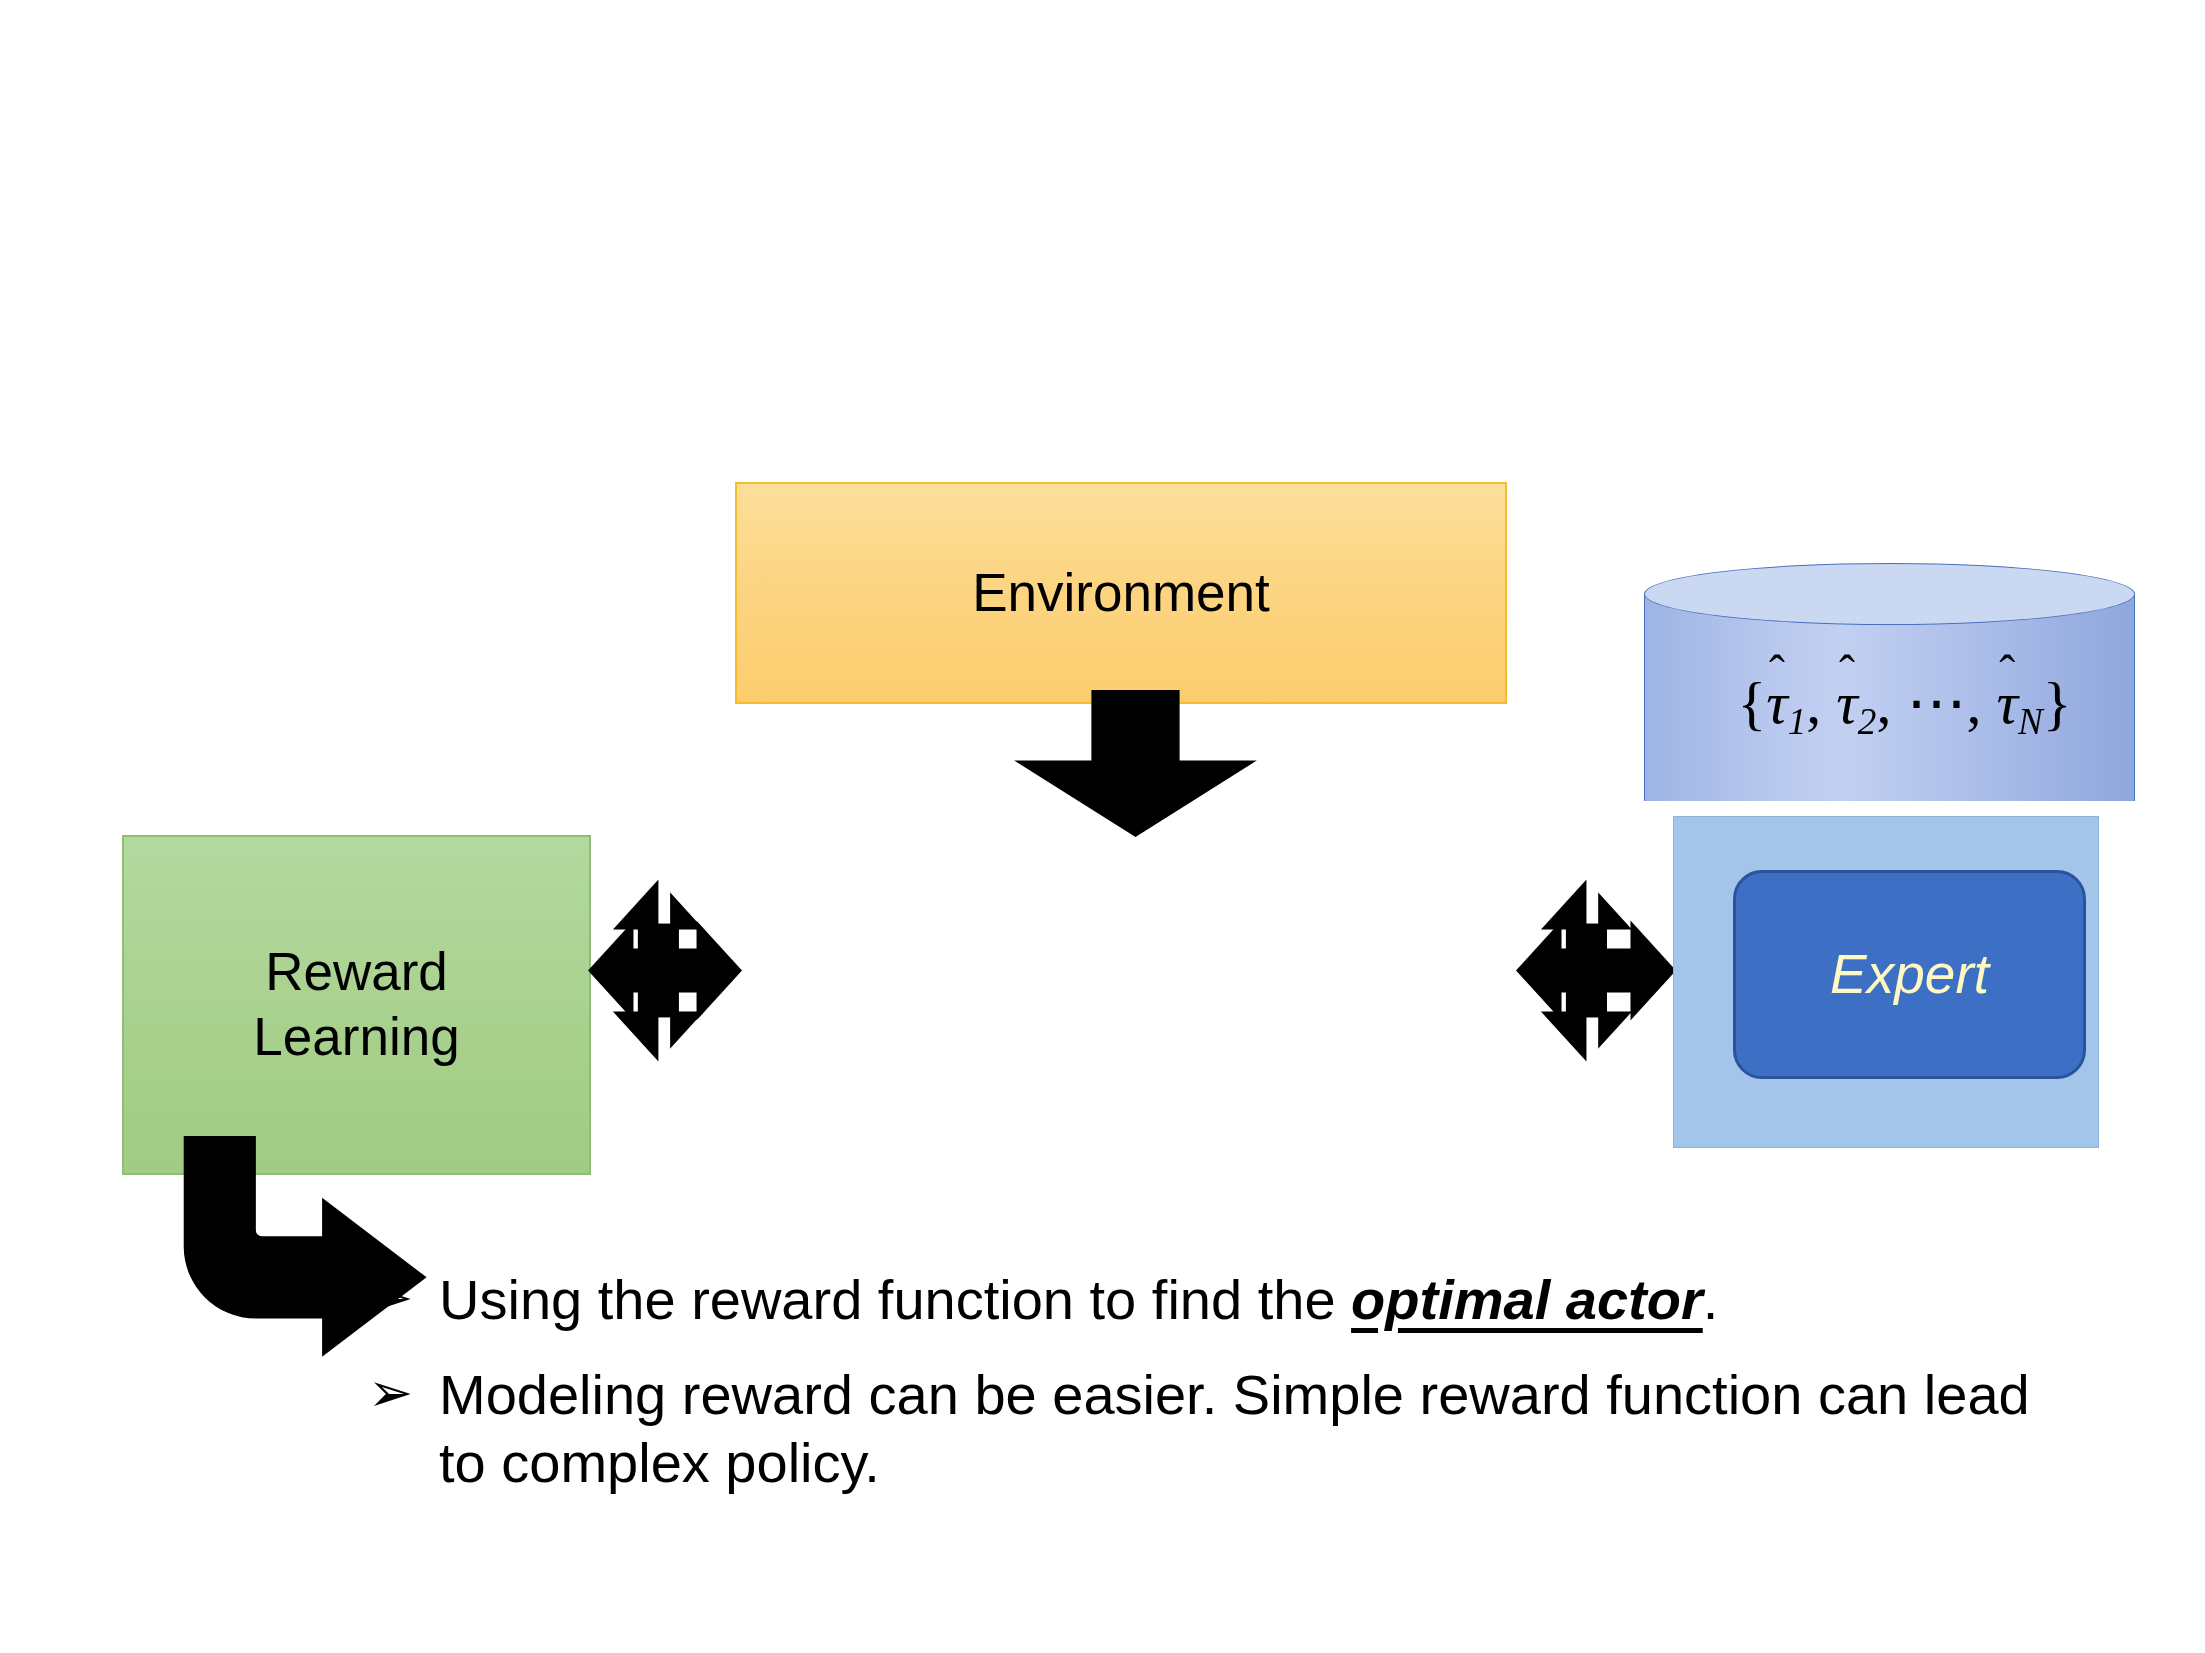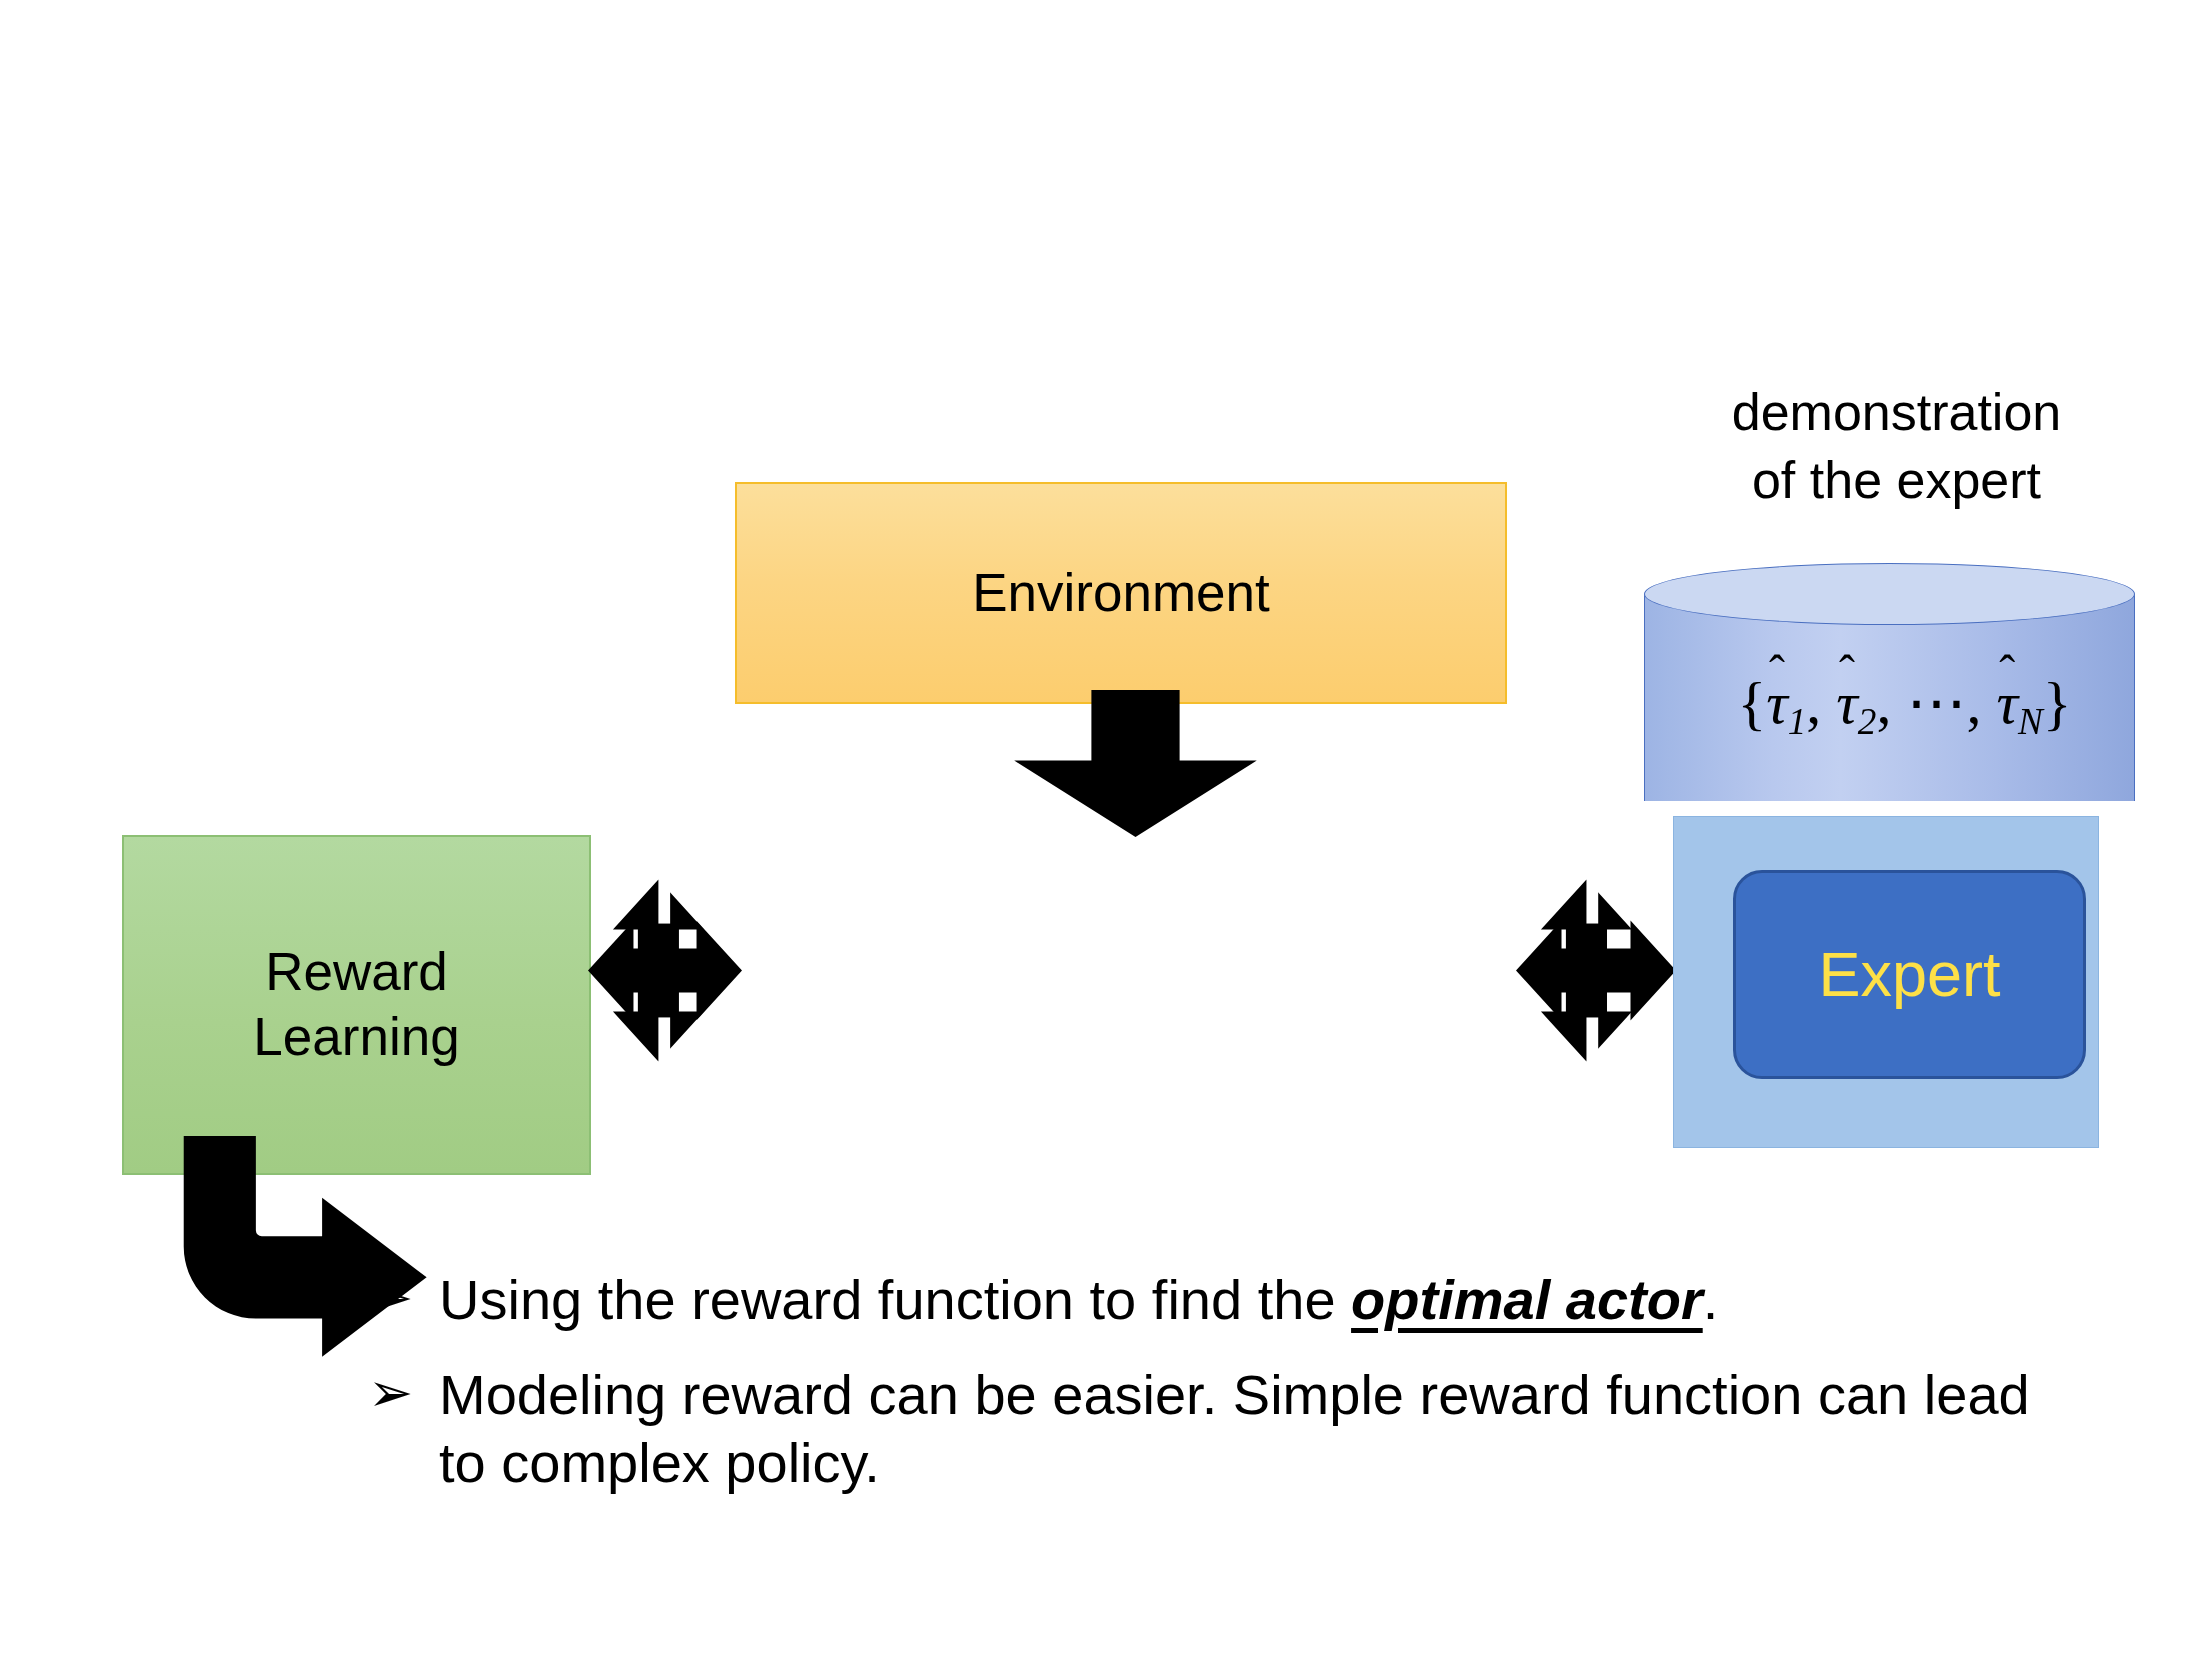--- a/index.html
+++ b/index.html
@@ -104,23 +104,24 @@
     height: 209px;
     border-radius: 29px;
     background: #3d6fc4;
     border: 3.7px solid #2a539b;
     box-sizing: border-box;
     display: flex;
     align-items: center;
     justify-content: center;
   }
   #expert-chip .chip-label {
-    color: #fde047;
-    font-size: 63px;
+    color: #fef9c3;
+    font-size: 55px;
     line-height: 1;
+    font-style: italic;
   }
 
   
   #cylinder {
     position: absolute;
     left: 1644px;
     top: 563px;
     width: 491px;
     height: 269px;
   }
@@ -266,24 +267,20 @@
   </svg>
 
 
   <svg class="arrow-svg" id="arrow-right-pair" viewBox="0 0 218 260">
     <polygon points="0,130 62,62 62,100 156,100 156,62 218,130 156,198 156,160 62,160 62,198" fill="#000000"></polygon>
     <polygon points="96,6 158,74 124,74 124,186 158,186 96,254 34,186 68,186 68,74 34,74" fill="#000000"></polygon>
     <rect x="96" y="4" width="16" height="62" fill="#ffffff"></rect>
     <rect x="96" y="194" width="16" height="62" fill="#ffffff"></rect>
   </svg>
 
-  <div id="demo-caption">
-    <span>demonstration</span><br>
-    <span>of the expert</span>
-  </div>
 
   <div id="expert-base"></div>
 
   <div id="cylinder">
     <div id="cyl-bottom"></div>
     <div id="cyl-body"></div>
     <div id="cyl-top"></div>
     <div id="cyl-formula">
       <span class="brace">{</span><span class="hatwrap"><span class="hat">̂</span><span class="mi">τ</span></span><sub>1</sub>,&nbsp;<span class="hatwrap"><span class="hat">̂</span><span class="mi">τ</span></span><sub>2</sub>,&nbsp;<span>⋯</span>,&nbsp;<span class="hatwrap"><span class="hat">̂</span><span class="mi">τ</span></span><sub>N</sub><span class="brace">}</span>
     </div>

